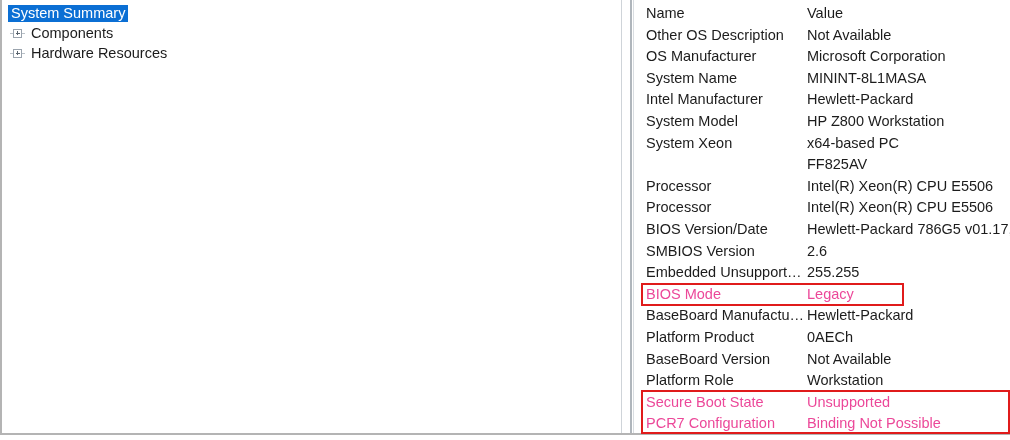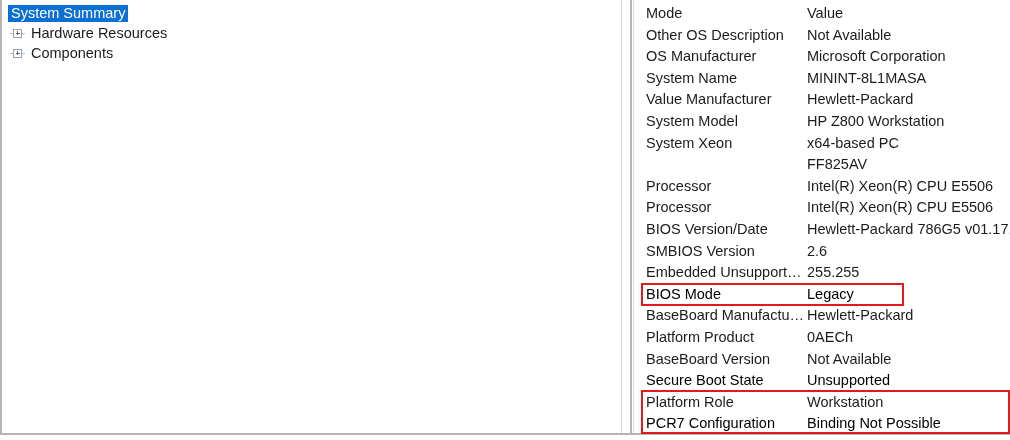--- a/index.html
+++ b/index.html
@@ -205,21 +205,21 @@
   .drow .cell-value {
     position: absolute;
     left: 173px;
     top: 0;
     width: 700px;
     white-space: nowrap;
     display: block;
   }
   .drow.hl .cell-item,
   .drow.hl .cell-value {
-    color: #000000;
+    color: #ec4899;
   }
 
   
   .annot {
     position: absolute;
     box-sizing: border-box;
     border: 2px solid #e01b1b;
     pointer-events: none;
   }
   #annot-bios-mode {
@@ -245,57 +245,57 @@
 
   <div class="tree-pane">
     <div class="tree-root" id="tree-root">
         <div class="tree-node selected">
           <span class="node-label">System Summary</span>
         </div>
         <div class="tree-node child">
           <span class="expander-wrap">
             <span class="expander"></span>
           </span>
-          <span class="node-label">Hardware Resources</span>
+          <span class="node-label">Components</span>
         </div>
         <div class="tree-node child">
           <span class="expander-wrap">
             <span class="expander"></span>
           </span>
-          <span class="node-label">Components</span>
+          <span class="node-label">Hardware Resources</span>
         </div>
       </div>
   </div>
 
   <div class="splitter">
     <div class="bar-a"></div>
     <div class="bar-b"></div>
     <div class="bar-c"></div>
   </div>
 
   <div class="detail-pane">
     <div class="detail-rows" id="detail-rows">
         <div class="drow">
-          <span class="cell-item">Mode</span>
+          <span class="cell-item">Name</span>
           <span class="cell-value">Value</span>
         </div>
         <div class="drow">
           <span class="cell-item">Other OS Description</span>
           <span class="cell-value">Not Available</span>
         </div>
         <div class="drow">
           <span class="cell-item">OS Manufacturer</span>
           <span class="cell-value">Microsoft Corporation</span>
         </div>
         <div class="drow">
           <span class="cell-item">System Name</span>
           <span class="cell-value">MININT-8L1MASA</span>
         </div>
         <div class="drow">
-          <span class="cell-item">Value Manufacturer</span>
+          <span class="cell-item">Intel Manufacturer</span>
           <span class="cell-value">Hewlett-Packard</span>
         </div>
         <div class="drow">
           <span class="cell-item">System Model</span>
           <span class="cell-value">HP Z800 Workstation</span>
         </div>
         <div class="drow">
           <span class="cell-item">System Xeon</span>
           <span class="cell-value">x64-based PC</span>
         </div>
@@ -331,28 +331,28 @@
           <span class="cell-value">Hewlett-Packard</span>
         </div>
         <div class="drow">
           <span class="cell-item">Platform Product</span>
           <span class="cell-value">0AECh</span>
         </div>
         <div class="drow">
           <span class="cell-item">BaseBoard Version</span>
           <span class="cell-value">Not Available</span>
         </div>
+        <div class="drow">
+          <span class="cell-item">Platform Role</span>
+          <span class="cell-value">Workstation</span>
+        </div>
         <div class="drow hl">
           <span class="cell-item">Secure Boot State</span>
           <span class="cell-value">Unsupported</span>
         </div>
-        <div class="drow">
-          <span class="cell-item">Platform Role</span>
-          <span class="cell-value">Workstation</span>
-        </div>
         <div class="drow hl">
           <span class="cell-item">PCR7 Configuration</span>
           <span class="cell-value">Binding Not Possible</span>
         </div>
       </div>
   </div>
 
   <div class="annot" id="annot-bios-mode" style="border-color: rgb(224, 27, 27);"></div>
   <div class="annot" id="annot-secure-boot" style="border-color: rgb(224, 27, 27);"></div>
 

